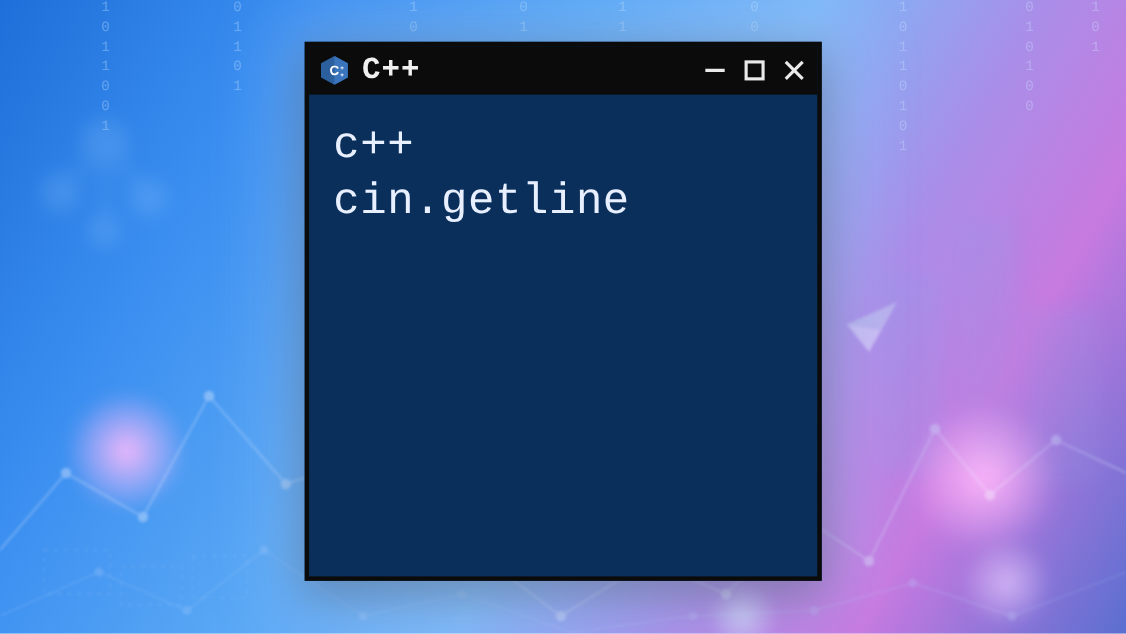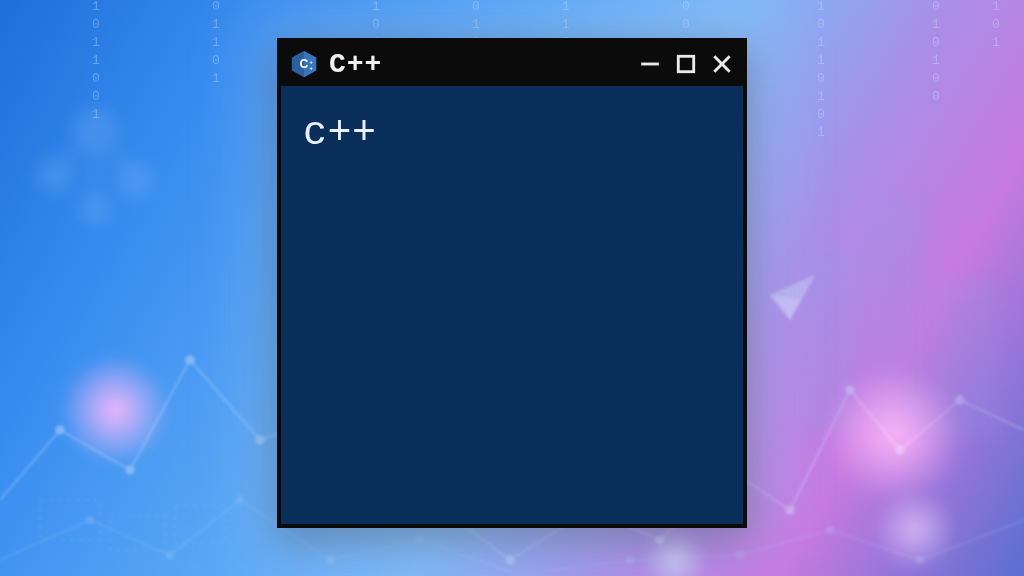--- a/index.html
+++ b/index.html
@@ -271,14 +271,15 @@
       <div class="win-btn">
         <svg viewBox="0 0 20 20">
             <line x1="3" y1="3" x2="17" y2="17"></line>
             <line x1="17" y1="3" x2="3" y2="17"></line>
           </svg>
       </div>
     </div>
   </div>
   <div class="content">
     <span class="line">c++</span>
+    <span class="line">cin.getline</span>
   </div>
 </div>
 
 </body></html>

